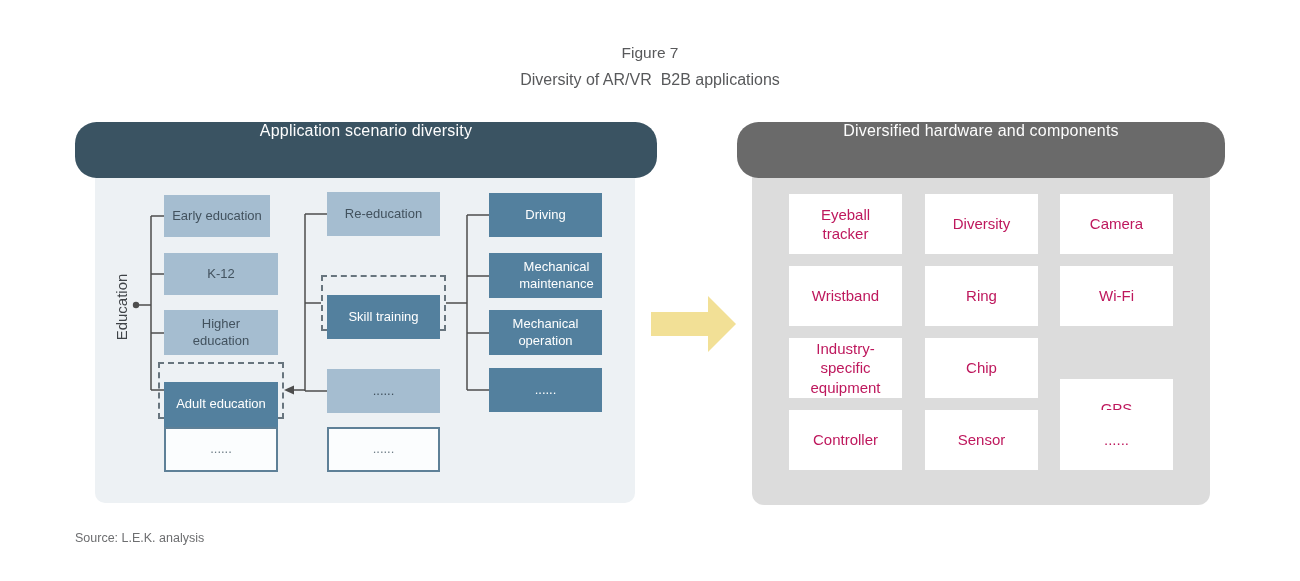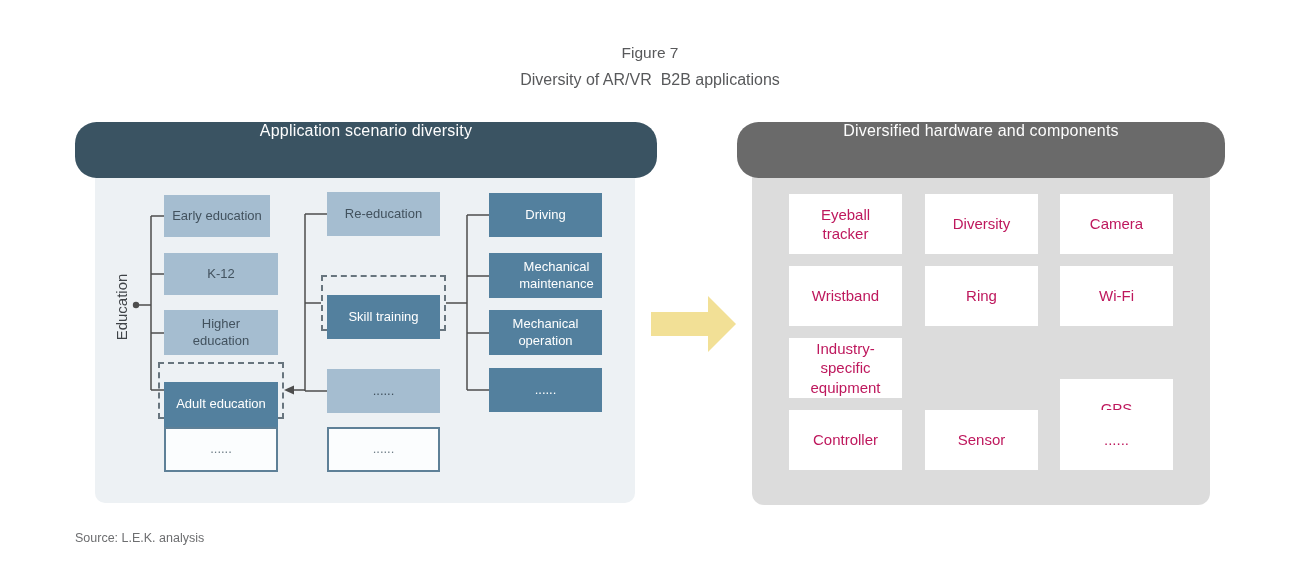--- a/index.html
+++ b/index.html
@@ -101,20 +101,21 @@
 
   <div class="card" style="left:789px;top:194px;width:113px;height:60px;">Eyeball tracker</div>
   <div class="card" style="left:925px;top:194px;width:113px;height:60px;">Diversity</div>
   <div class="card" style="left:1060px;top:194px;width:113px;height:60px;">Camera</div>
 
   <div class="card" style="left:789px;top:266px;width:113px;height:60px;">Wristband</div>
   <div class="card" style="left:925px;top:266px;width:113px;height:60px;">Ring</div>
   <div class="card" style="left:1060px;top:266px;width:113px;height:60px;">Wi-Fi</div>
 
   <div class="card" style="left:789px;top:338px;width:113px;height:60px;">Industry-specific equipment</div>
+  <div class="card" style="left:925px;top:338px;width:113px;height:60px;">Chip</div>
   <div class="card" style="left:1060px;top:338px;width:113px;height:60px;margin-top:41px;">GPS</div>
 
   <div class="card" style="left:789px;top:410px;width:113px;height:60px;">Controller</div>
   <div class="card" style="left:925px;top:410px;width:113px;height:60px;">Sensor</div>
   <div class="card" style="left:1060px;top:410px;width:113px;height:60px;">......</div>
 
   <div class="source">Source: L.E.K. analysis</div>
 </div>
 
 </body></html>

